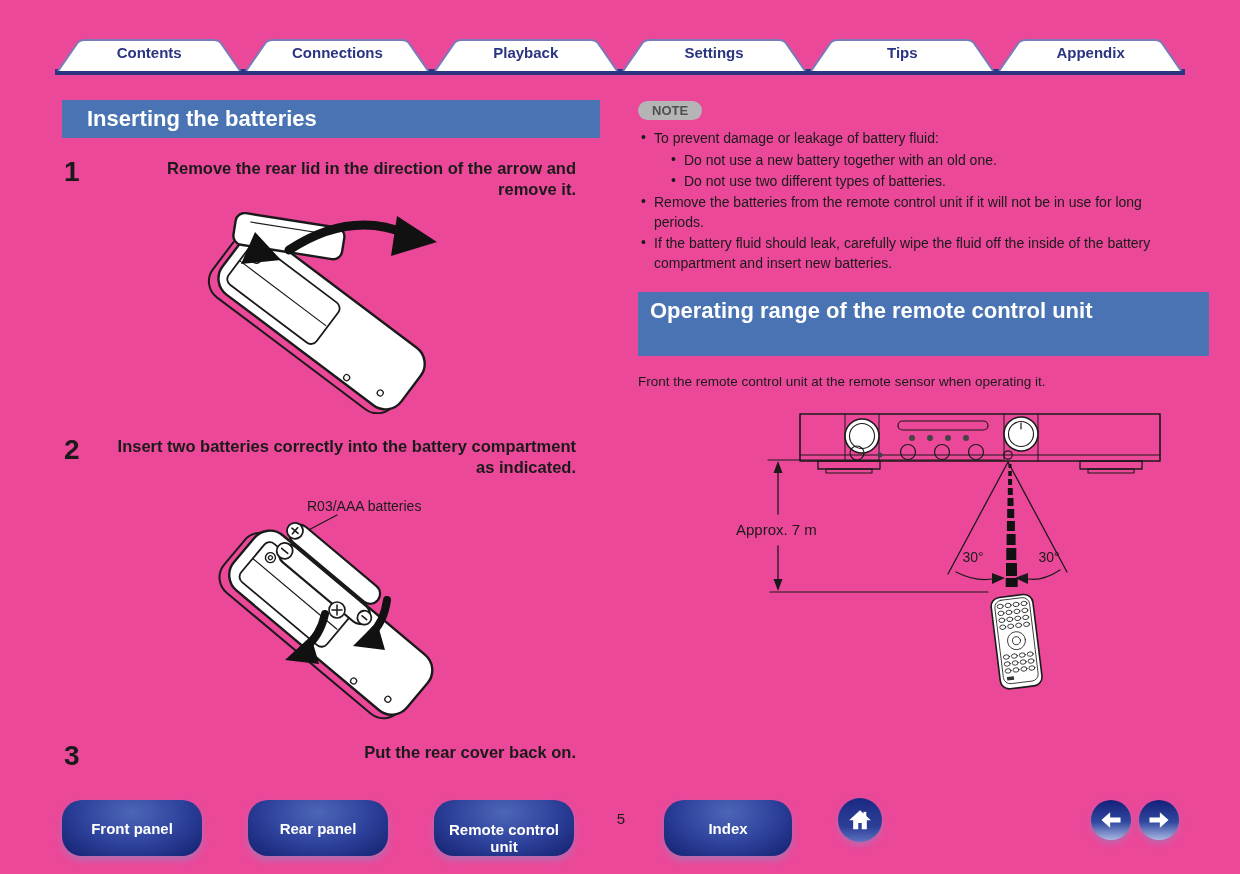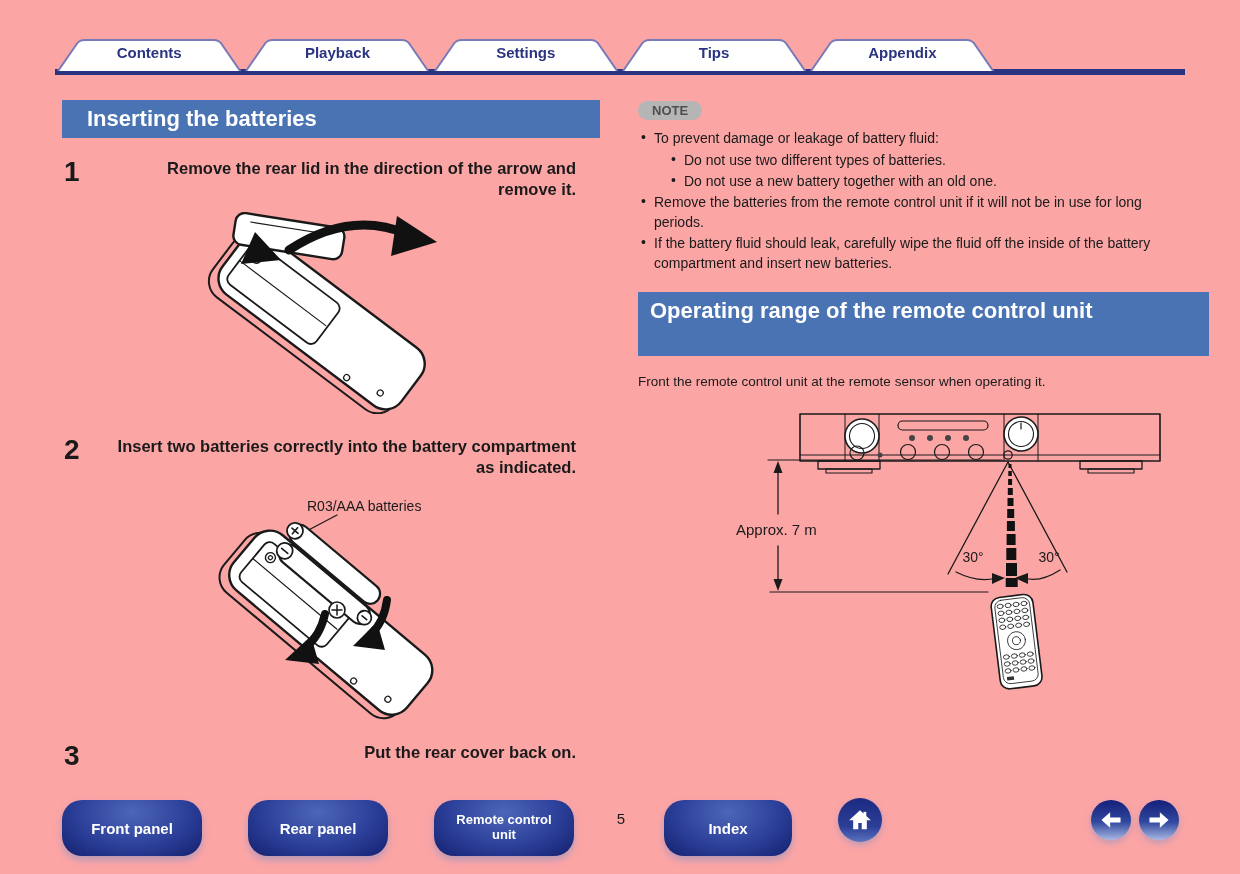--- a/index.html
+++ b/index.html
@@ -1,16 +1,16 @@
 <!DOCTYPE html>
 <html><head>
 <meta charset="utf-8">
 <style>
   html,body{margin:0;padding:0;background:#ffffff;}
-  .page{position:relative;width:1240px;height:874px;background:#fca5a5;overflow:hidden;
+  .page{position:relative;width:1240px;height:874px;background:#ec4899;overflow:hidden;
         font-family:"Liberation Sans","DejaVu Sans",sans-serif;color:#1a1a1a;}
 
   
   .tabs{position:absolute;left:55px;top:38px;width:1130px;height:33px;display:flex;z-index:2;}
   .tab{position:relative;width:188.3px;height:33px;}
   .tab svg{position:absolute;inset:0;}
   .tab-label{position:absolute;left:0;right:0;top:6px;text-align:center;
              font-size:15px;font-weight:bold;color:#2b3480;}
   .tab-bar{position:absolute;left:55px;top:69px;width:1130px;height:6px;background:#2b3480;z-index:1;}
 
@@ -35,21 +35,21 @@
   .note-item.lvl2{margin-left:30px;margin-bottom:1px;}
 
   .para{position:absolute;left:638px;top:374px;width:545px;font-size:13.5px;}
 
   
   .pill{position:absolute;top:800px;height:56px;border-radius:20px;display:flex;
         align-items:center;justify-content:center;text-align:center;color:#fff;font-weight:bold;
         font-size:15px;
         background:radial-gradient(ellipse at 50% 22%, #4d66b8 0%, #2c409a 55%, #13206e 100%);
         box-shadow:0 4px 7px rgba(125,145,200,.55);cursor:pointer;}
-  .pill.small-text{font-size:13px;line-height:1.12;padding:0 10px;box-sizing:border-box;}
+  .pill.small-text{font-size:15px;line-height:1.12;padding:0 10px;box-sizing:border-box;align-items:flex-end;}
   .page-num{position:absolute;left:606px;top:810px;width:30px;text-align:center;font-size:15px;}
   .circle-btn{position:absolute;border-radius:50%;display:flex;align-items:center;justify-content:center;
         background:linear-gradient(180deg,#141f78 0%,#31489f 55%,#a9b8e2 100%);
         box-shadow:0 3px 6px rgba(125,145,200,.5);cursor:pointer;}
   .home-btn{left:838px;top:798px;width:44px;height:44px;
         background:linear-gradient(180deg,#1b2a82 0%,#2c3f97 65%,#5d72c0 100%);}
   .nav-left{left:1091px;top:800px;width:40px;height:40px;}
   .nav-right{left:1139px;top:800px;width:40px;height:40px;}
 
   svg{display:block;}
@@ -59,20 +59,26 @@
 <body>
 
 <div class="page">
 
   <div class="tabs">
     <div class="tab">
       <svg viewBox="0 0 188 33">
           <path d="M3,33 L21,7 Q23.5,2 30,2 L158,2 Q164.5,2 167,7 L185,33" fill="#ffffff" stroke="#7a7ab8" stroke-width="2"></path>
         </svg>
       <span class="tab-label">Contents</span>
+    </div>
+    <div class="tab">
+      <svg viewBox="0 0 188 33">
+          <path d="M3,33 L21,7 Q23.5,2 30,2 L158,2 Q164.5,2 167,7 L185,33" fill="#ffffff" stroke="#7a7ab8" stroke-width="2"></path>
+        </svg>
+      <span class="tab-label">Connections</span>
     </div>
     <div class="tab">
       <svg viewBox="0 0 188 33">
           <path d="M3,33 L21,7 Q23.5,2 30,2 L158,2 Q164.5,2 167,7 L185,33" fill="#ffffff" stroke="#7a7ab8" stroke-width="2"></path>
         </svg>
       <span class="tab-label">Playback</span>
     </div>
     <div class="tab">
       <svg viewBox="0 0 188 33">
           <path d="M3,33 L21,7 Q23.5,2 30,2 L158,2 Q164.5,2 167,7 L185,33" fill="#ffffff" stroke="#7a7ab8" stroke-width="2"></path>
@@ -160,22 +166,22 @@
   </svg>
 
   <div class="step" style="left:64px;top:742px;">
     <div class="step-num">3</div>
     <div class="step-text">Put the rear cover back on.</div>
   </div>
 
   <div class="note-badge">NOTE</div>
   <div class="note-list">
     <div class="note-item lvl1">To prevent damage or leakage of battery fluid:</div>
+    <div class="note-item lvl2">Do not use a new battery together with an old one.</div>
     <div class="note-item lvl2">Do not use two different types of batteries.</div>
-    <div class="note-item lvl2">Do not use a new battery together with an old one.</div>
     <div class="note-item lvl1">Remove the batteries from the remote control unit if it will not be in use for long periods.</div>
     <div class="note-item lvl1">If the battery fluid should leak, carefully wipe the fluid off the inside of the battery compartment and insert new batteries.</div>
   </div>
 
   <div class="sec-head two">Operating range of the remote control unit</div>
   <div class="para">Front the remote control unit at the remote sensor when operating it.</div>
 
   <svg class="illus" style="left:680px;top:406px;" width="500" height="290" viewBox="0 0 500 290">
 
     <g>

